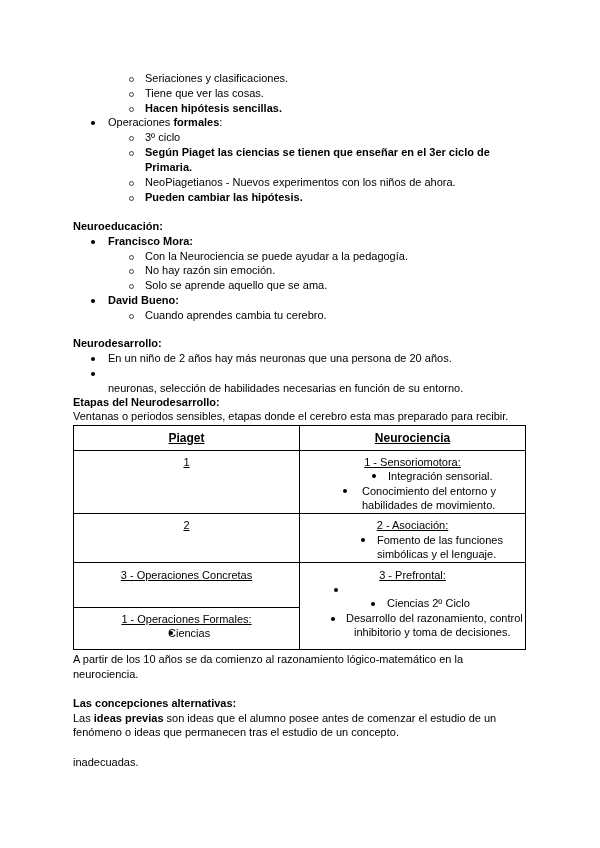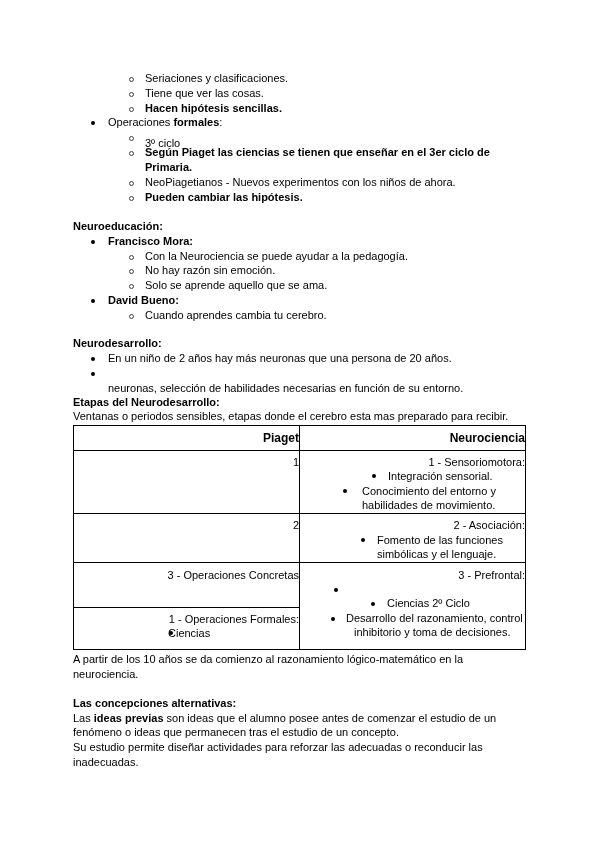--- a/index.html
+++ b/index.html
@@ -12,40 +12,40 @@
     .abs { position: absolute; white-space: nowrap; }
     .b { font-weight: bold; }
     .dot { position: absolute; width: 4px; height: 4px; border-radius: 50%; background: #000; }
     .circ { position: absolute; width: 3px; height: 3px; border-radius: 50%; border: 1px solid #444; background: #fff; }
     .table {
       position: absolute; left: 73px; top: 425px; width: 453px; height: 225px;
       border: 1px solid #000; box-sizing: border-box;
     }
     .hline { position: absolute; height: 1px; background: #000; }
     .vline { position: absolute; width: 1px; background: #000; }
-    .cell-text { position: absolute; text-align: right; white-space: nowrap; }
+    .cell-text { position: absolute; text-align: center; white-space: nowrap; text-decoration: underline; }
     .th { font-weight: bold; font-size: 12px; }
   </style>
 </head>
 <body>
 
 <div class="page">
 
   <span class="circ" style="left:129px;top:77px"></span>
   <span class="abs" style="left:145px;top:71px">Seriaciones y clasificaciones.</span>
   <span class="circ" style="left:129px;top:92px"></span>
   <span class="abs" style="left:145px;top:86px">Tiene que ver las cosas.</span>
   <span class="circ" style="left:129px;top:107px"></span>
   <span class="abs b" style="left:145px;top:101px">Hacen hipótesis sencillas.</span>
 
   <span class="dot" style="left:91px;top:121px"></span>
   <span class="abs" style="left:108px;top:115px"><span>Operaciones </span><span class="b">formales</span><span>:</span></span>
 
   <span class="circ" style="left:129px;top:136px"></span>
-  <span class="abs" style="left:145px;top:136px">3º ciclo</span>
+  <span class="abs" style="left:145px;top:130px">3º ciclo</span>
   <span class="circ" style="left:129px;top:151px"></span>
   <span class="abs b" style="left:145px;top:145px">Según Piaget las ciencias se tienen que enseñar en el 3er ciclo de</span>
   <span class="abs b" style="left:145px;top:160px">Primaria.</span>
   <span class="circ" style="left:129px;top:181px"></span>
   <span class="abs" style="left:145px;top:175px">NeoPiagetianos - Nuevos experimentos con los niños de ahora.</span>
   <span class="circ" style="left:129px;top:196px"></span>
   <span class="abs b" style="left:145px;top:190px">Pueden cambiar las hipótesis.</span>
 
   <span class="abs b" style="left:73px;top:219px">Neuroeducación:</span>
   <span class="dot" style="left:91px;top:240px"></span>
@@ -107,15 +107,14 @@
     <span class="abs" style="left:272px;top:185px">Desarrollo del razonamiento, control</span>
     <span class="abs" style="left:280px;top:199px">inhibitorio y toma de decisiones.</span>
   </div>
 
   <span class="abs" style="left:73px;top:652px">A partir de los 10 años se da comienzo al razonamiento lógico-matemático en la</span>
   <span class="abs" style="left:73px;top:667px">neurociencia.</span>
 
   <span class="abs b" style="left:73px;top:696px">Las concepciones alternativas:</span>
   <span class="abs" style="left:73px;top:725px">fenómeno o ideas que permanecen tras el estudio de un concepto.</span>
   <span class="abs" style="left:73px;top:711px"><span>Las </span><span class="b">ideas previas</span><span> son ideas que el alumno posee antes de comenzar el estudio de un</span></span>
-  <span class="abs" style="left:73px;top:740px">Su estudio permite diseñar actividades para reforzar las adecuadas o reconducir las</span>
   <span class="abs" style="left:73px;top:755px">inadecuadas.</span>
 </div>
 
 </body></html>

